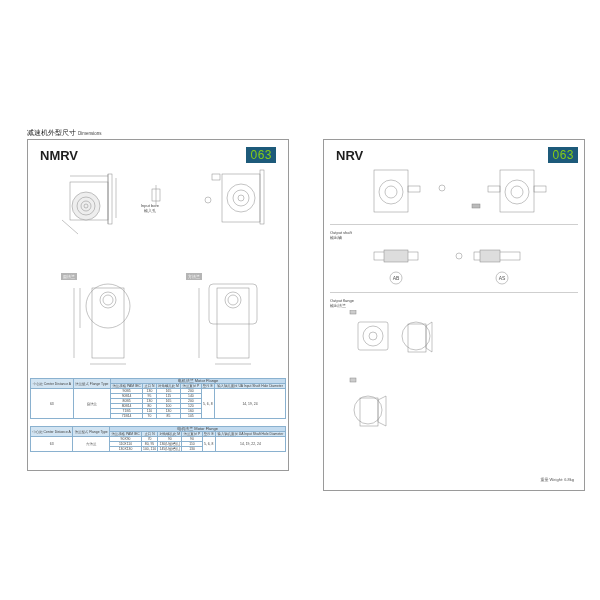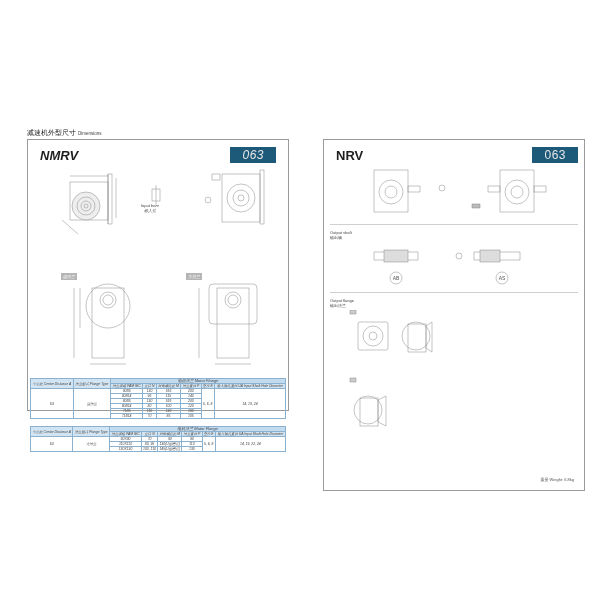--- a/index.html
+++ b/index.html
@@ -1,24 +1,24 @@
 <!DOCTYPE html>
 <html><head>
 <meta charset="utf-8">
 <style>
   * { box-sizing: border-box; margin: 0; padding: 0; }
   html, body { width: 600px; height: 600px; background: #ffffff; overflow: hidden; }
   body { font-family: "Liberation Sans", sans-serif; color: #333; position: relative; }
   .section-title { position: absolute; left: 27px; top: 128px; font-size: 7px; color: #222; }
   .section-title .en { font-size: 4.5px; color: #444; margin-left: 2px; }
   .panel { position: absolute; border: 1px solid #9a9a9a; background: #fff; }
-  .panel.left { left: 27px; top: 139px; width: 262px; height: 272px; font-style: italic; }
+  .panel.left { left: 27px; top: 139px; width: 262px; height: 332px; }
   .panel.right { left: 323px; top: 139px; width: 262px; height: 352px; }
   .panel-title { position: absolute; left: 12px; top: 8px; font-size: 13px; font-weight: bold; color: #1e1e1e; }
-  .badge { position: absolute; top: 7px; background: #1d5a7a; color: #e5e5e5; font-size: 12px; padding: 1px 12px; letter-spacing: 0.5px; }
+  .badge { position: absolute; top: 7px; background: #1d5a7a; color: #84cc16; font-size: 12px; padding: 1px 4px; letter-spacing: 0.5px; }
   .panel.left .badge { right: 12px; }
   .panel.right .badge { right: 6px; }
   .drawing { position: absolute; }
   svg { display: block; }
   .sub-label { position: absolute; font-size: 4px; color: #444; line-height: 5px; }
   .tag { position: absolute; background: #b5b5b5; color: #fff; font-size: 4px; padding: 1px 2px; }
   .divider { position: absolute; left: 6px; right: 6px; height: 1px; background: #cfcfcf; }
   table.spec { position: absolute; border-collapse: collapse; font-size: 3.4px; color: #444; }
   table.spec td { border: 0.5px solid #8ab1cf; text-align: center; padding: 0 1px; height: 5px; line-height: 4px; }
   table.spec td.hd { background: #d2e4f2; }

